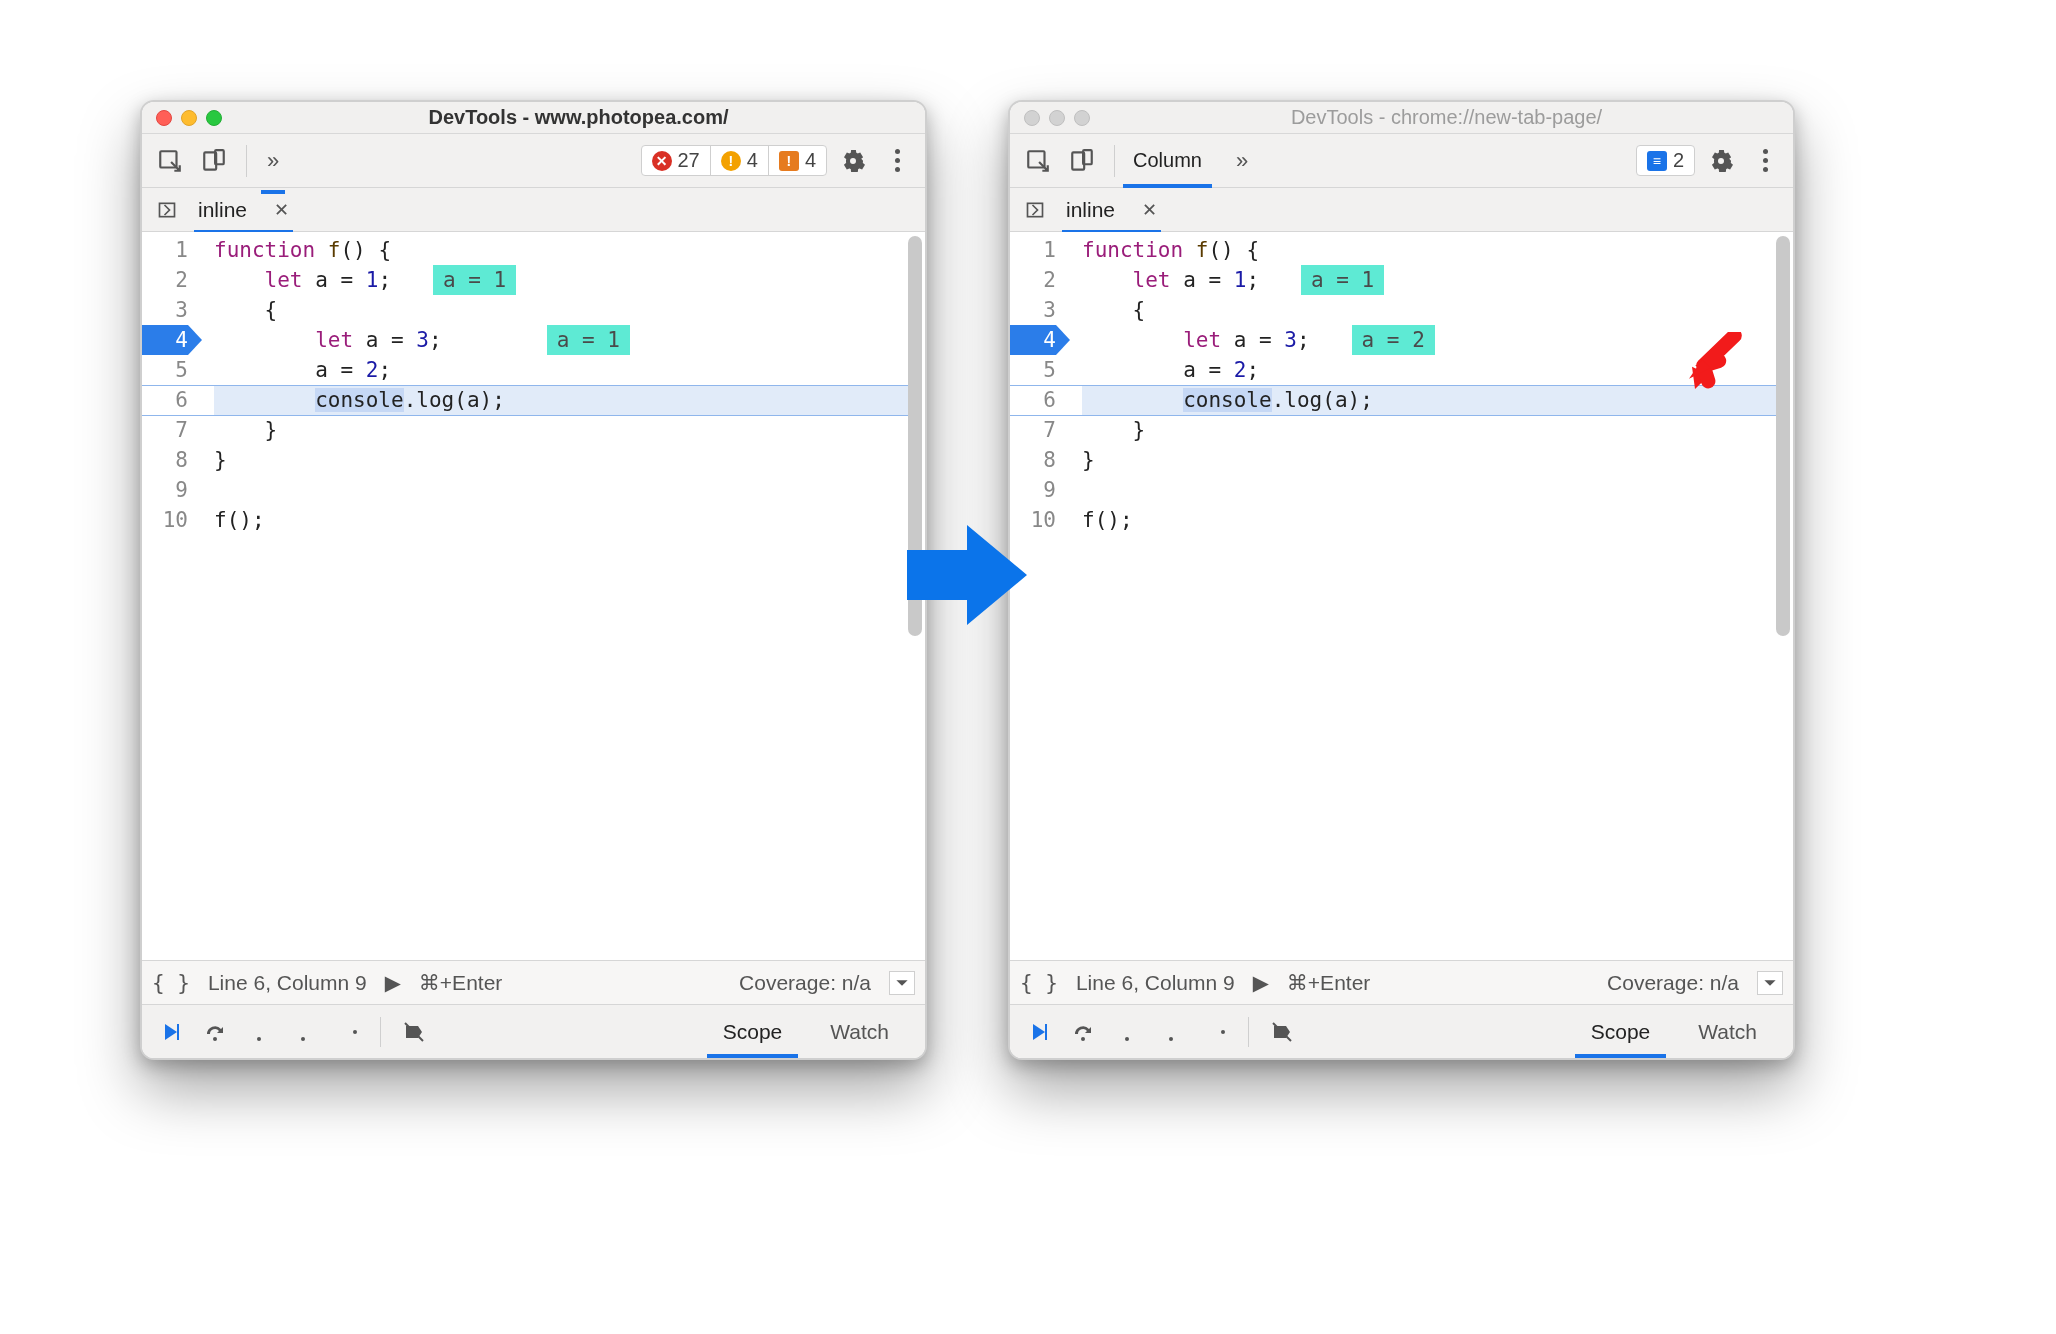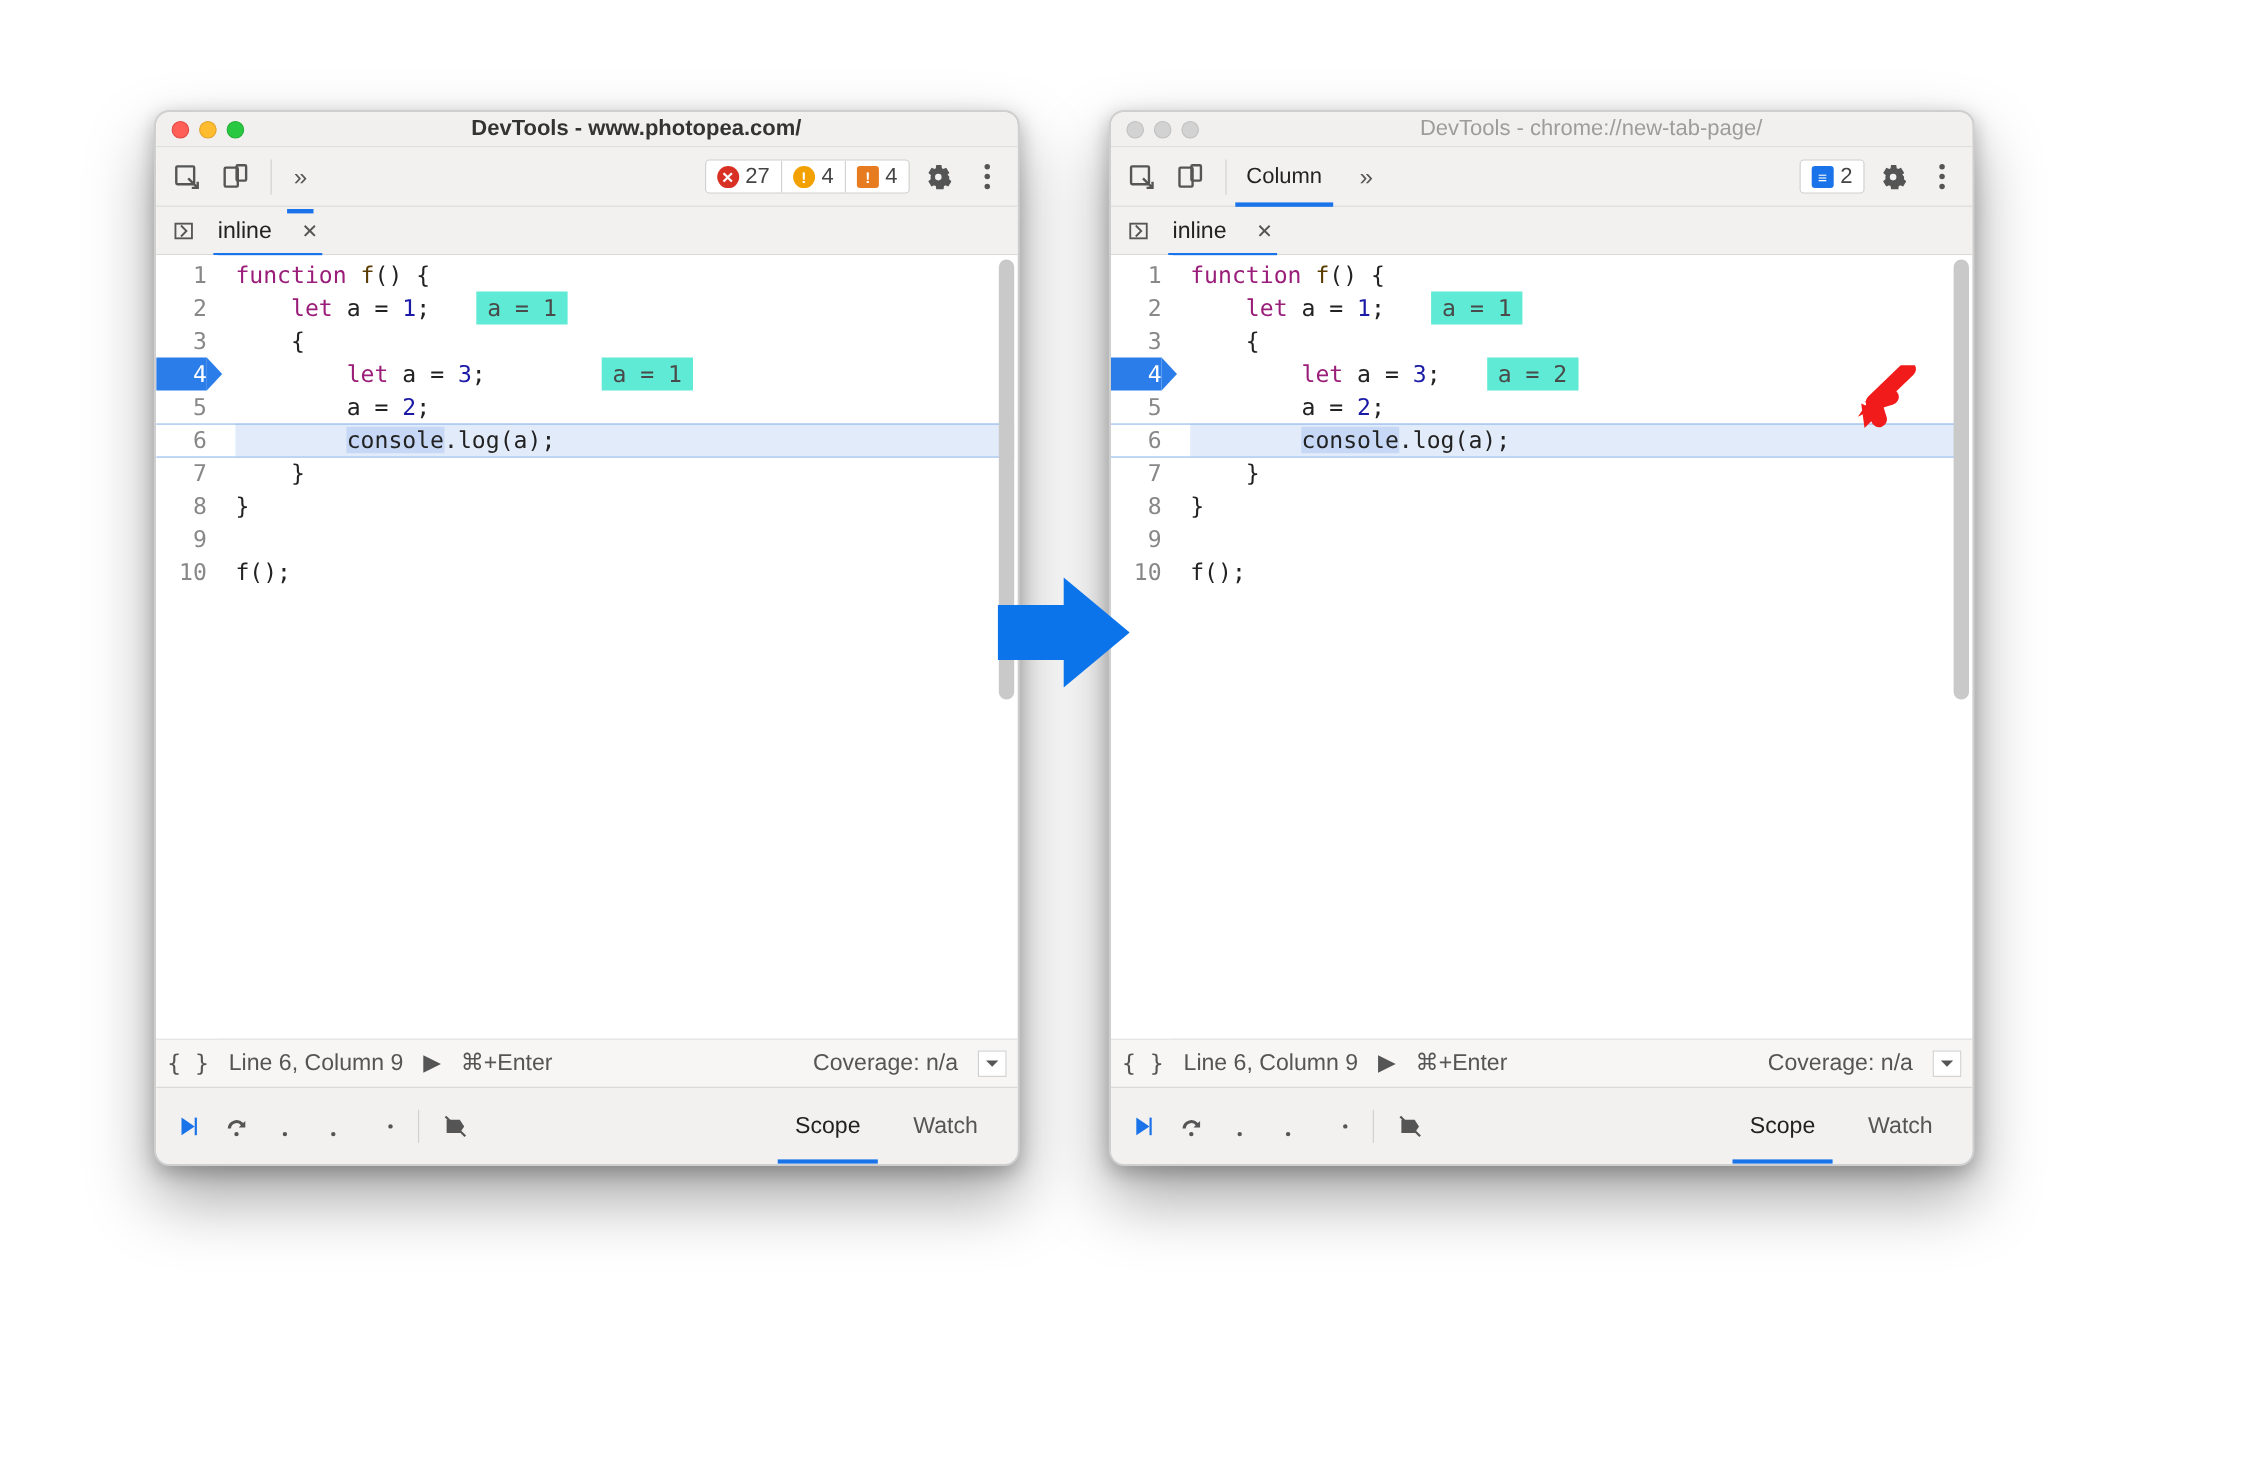--- a/index.html
+++ b/index.html
@@ -185,21 +185,21 @@
     gap:18px;
     font-size:21px;
     color:#555;
   }
   .status .grow{flex:1;}
   .status .dd{ border:1px solid #cfcfcf; width:26px;height:24px; display:flex;align-items:center;justify-content:center; background:#fff;}
   .status .dd svg{width:14px;height:14px;fill:#555;}
 
   
   .debugbar{
-    height:70px;
+    height:54px;
     border-top:1px solid #d6d6d6;
     background:#f2f1f0;
     display:flex;
     align-items:center;
     padding:0 12px;
     gap:10px;
     font-size:21px;
     color:#555;
   }
   .debugbar .ico{ width:34px;height:34px;display:flex;align-items:center;justify-content:center;cursor:pointer;}

